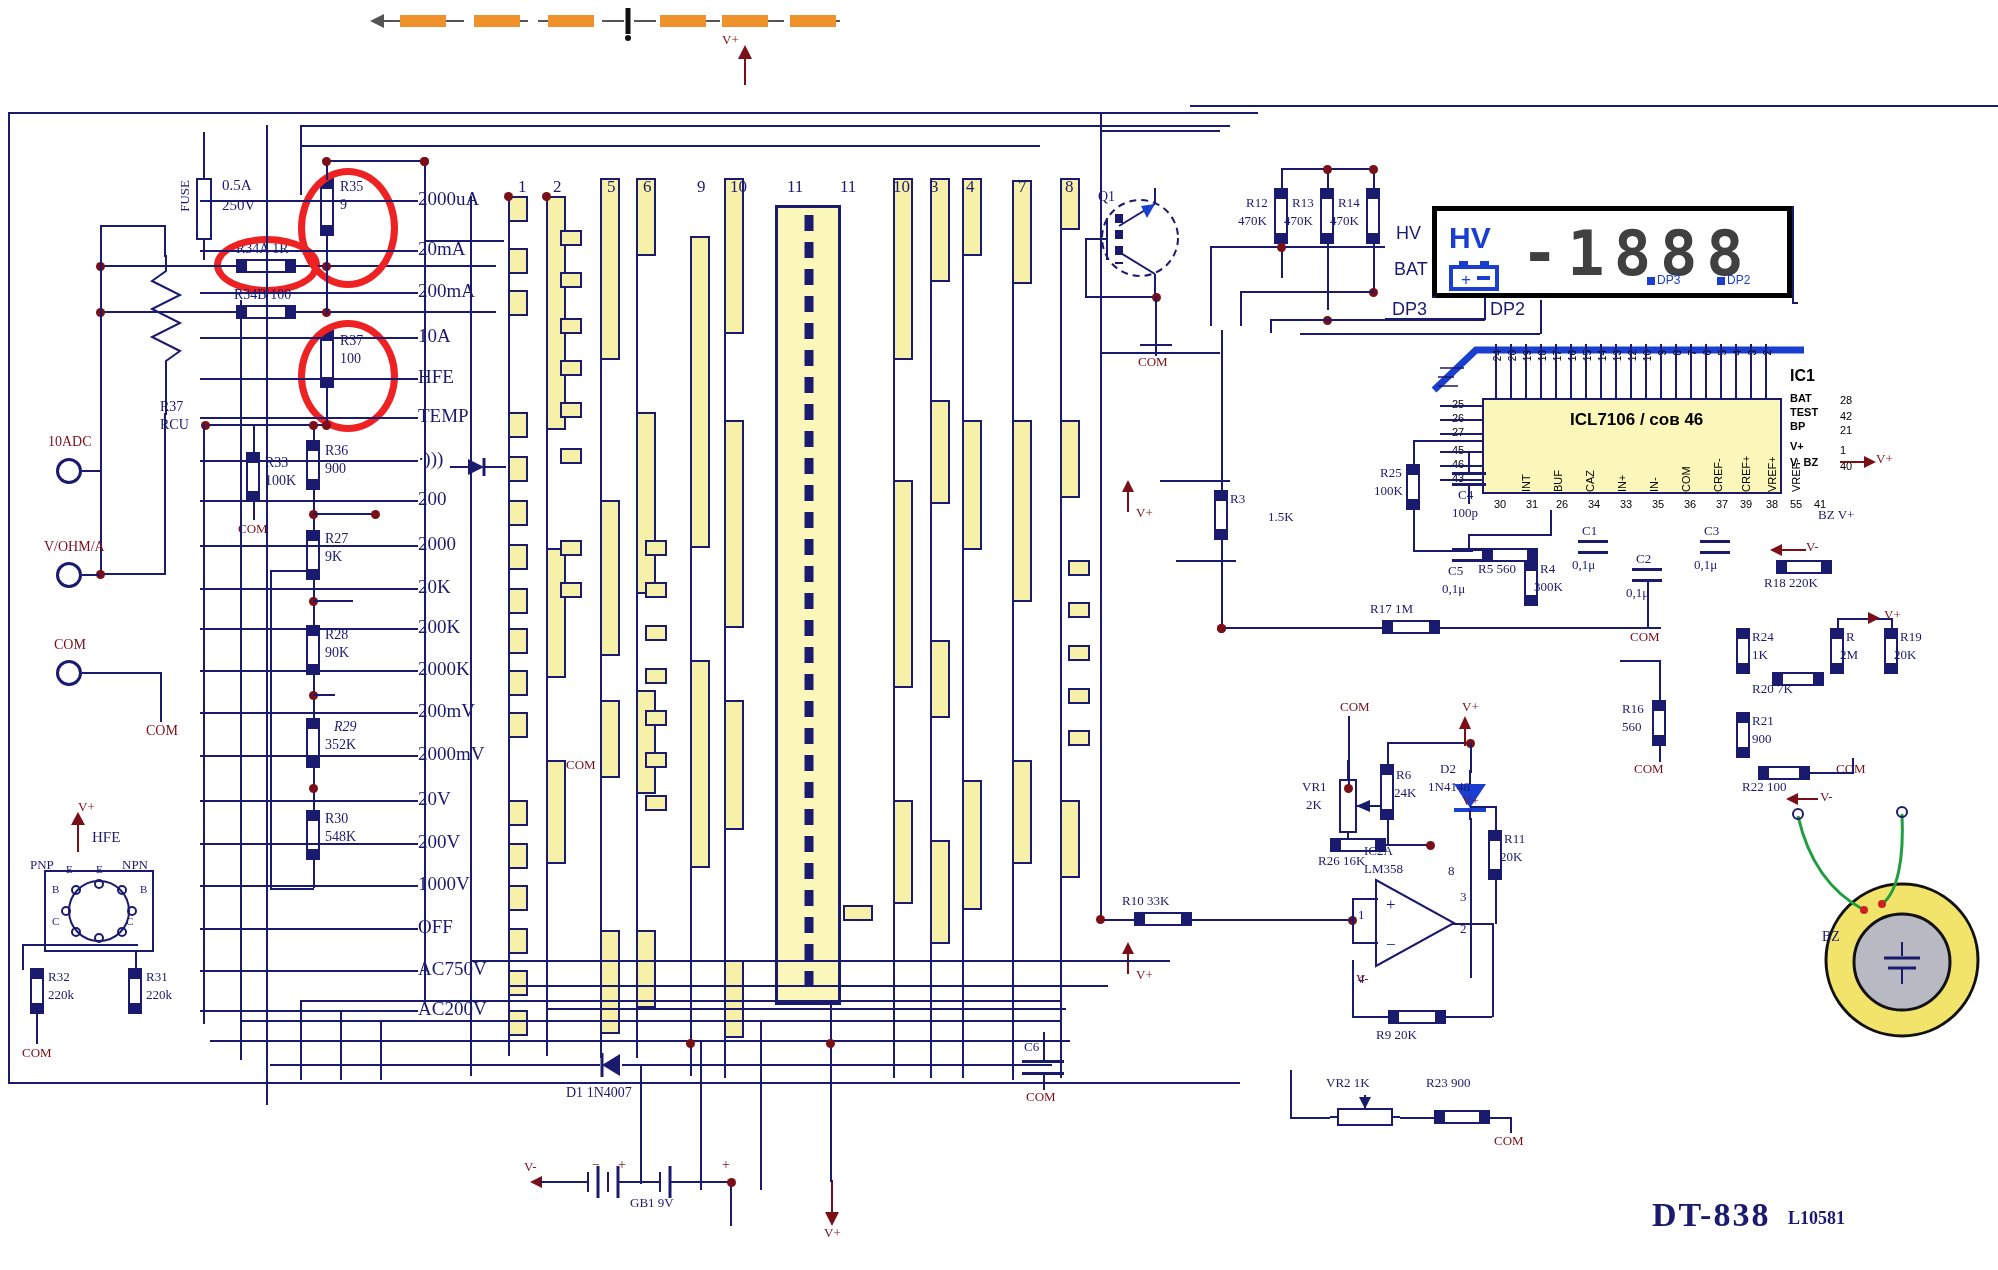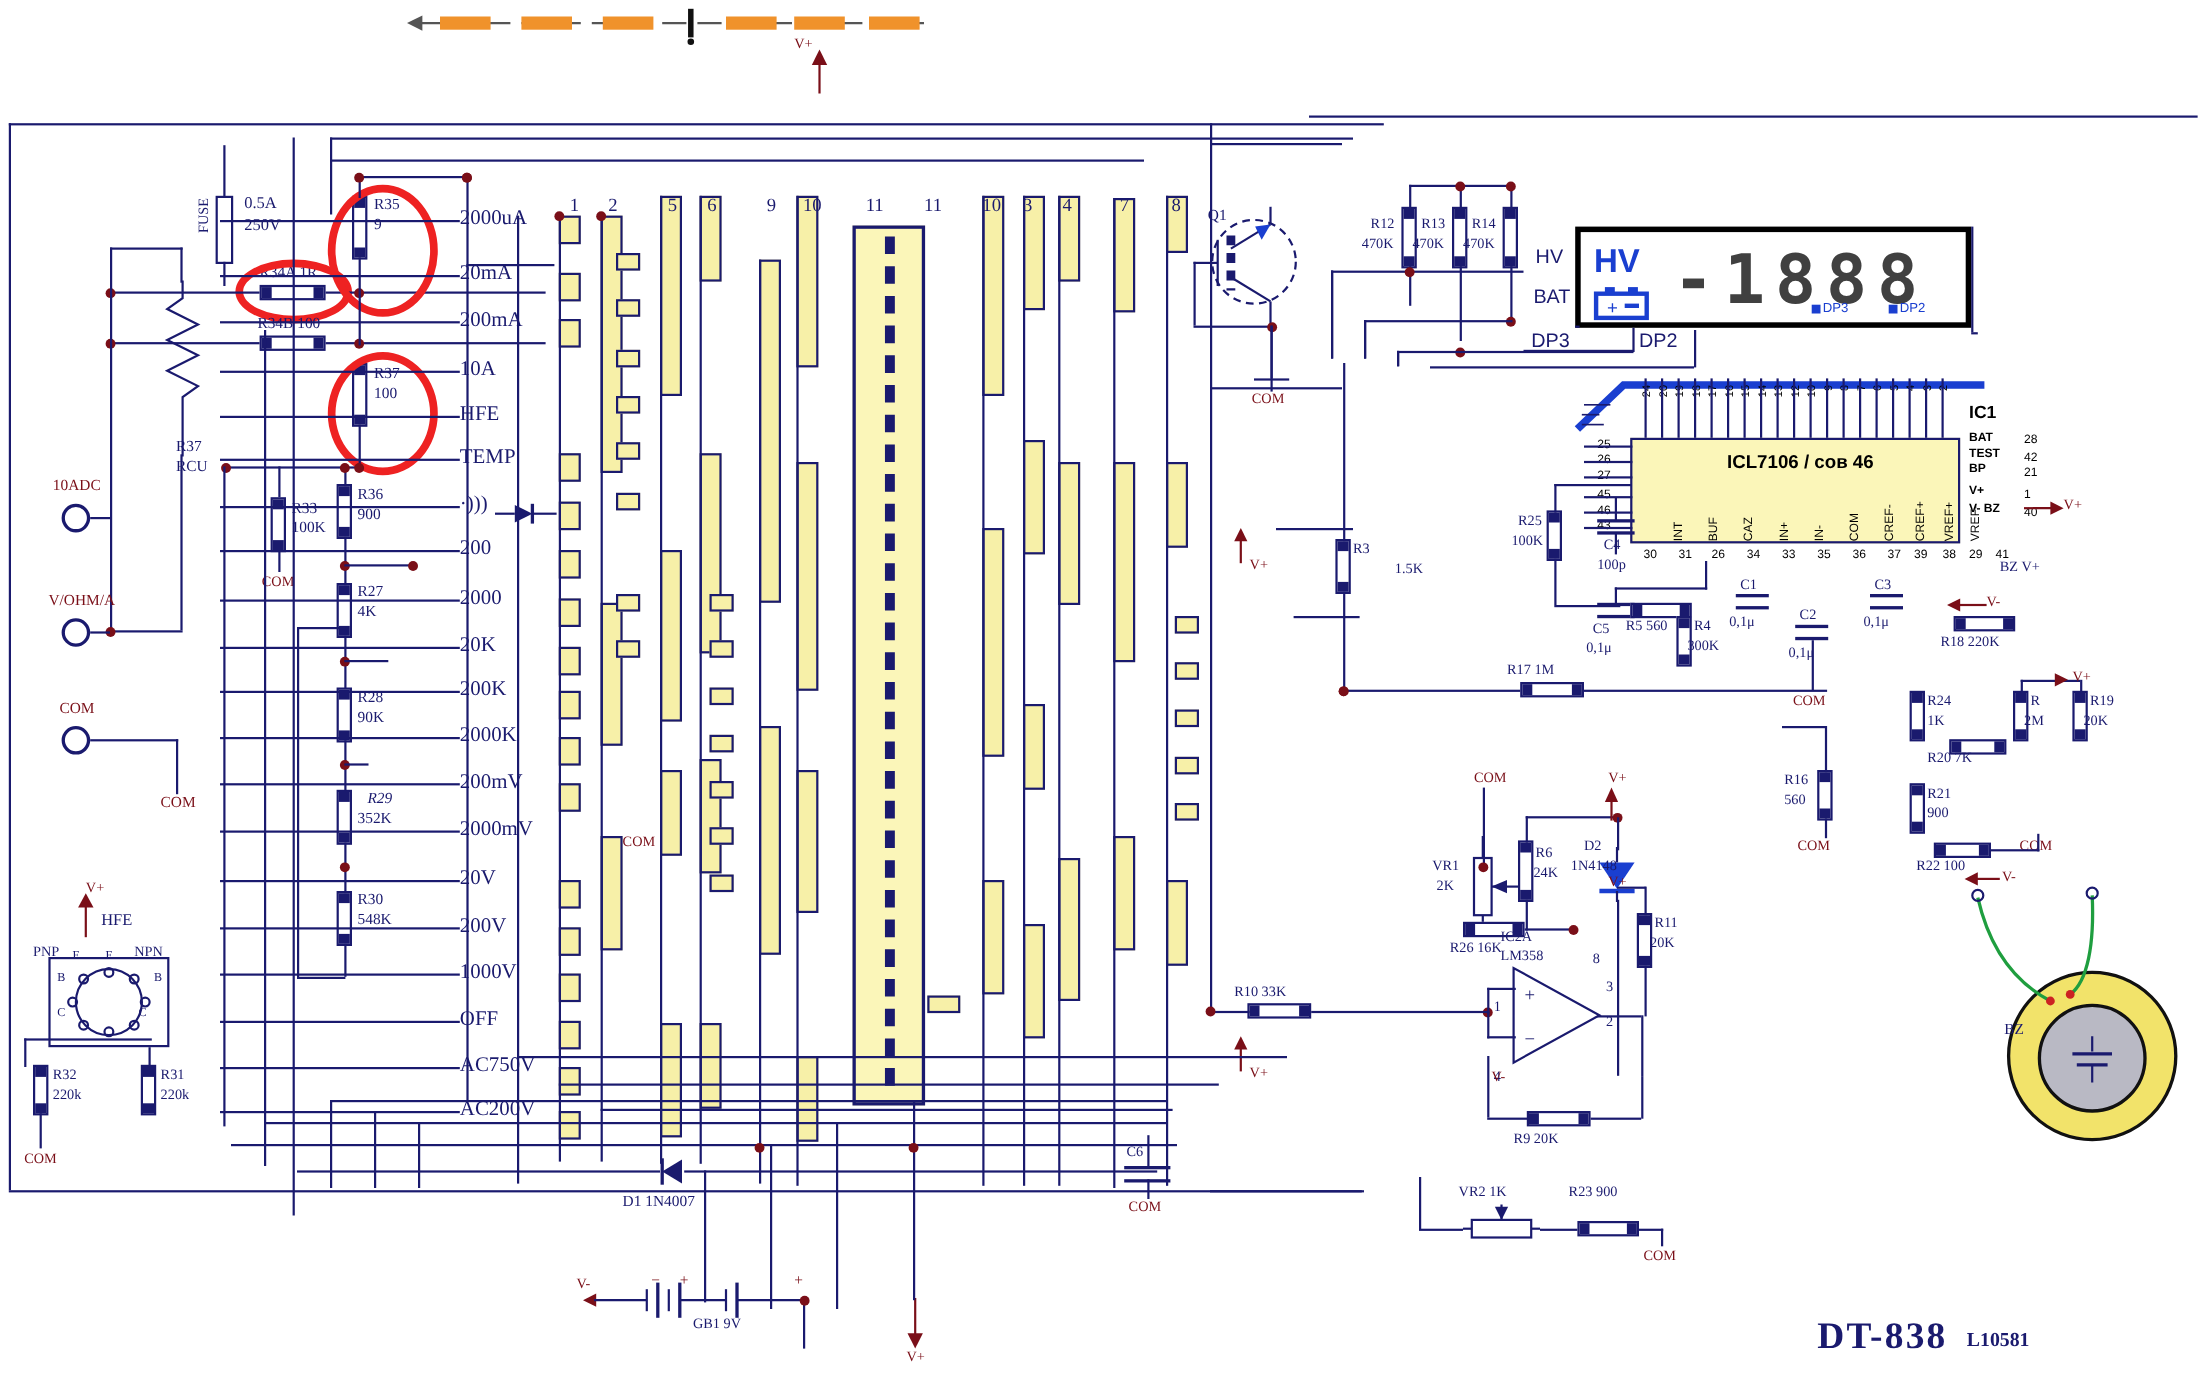--- a/index.html
+++ b/index.html
@@ -151,21 +151,21 @@
   <div class="lbl dk" style="left:238px;top:522px;font-size:13px;">COM</div>
 
   <div class="resv" style="left:306px;top:440px;height:50px;"></div>
   <div class="lbl" style="left:325px;top:444px;font-size:14px;">R36</div>
   <div class="lbl" style="left:325px;top:462px;font-size:14px;">900</div>
   <div class="wire wv" style="left:313px;top:424px;height:18px;"></div>
   <div class="dot" style="left:313px;top:425px;"></div>
 
   <div class="resv" style="left:306px;top:530px;height:50px;"></div>
   <div class="lbl" style="left:325px;top:532px;font-size:14px;">R27</div>
-  <div class="lbl" style="left:325px;top:550px;font-size:14px;">4K</div>
+  <div class="lbl" style="left:325px;top:550px;font-size:14px;">9K</div>
   <div class="wire wv" style="left:313px;top:488px;height:44px;"></div>
   <div class="dot" style="left:313px;top:514px;"></div>
   <div class="wire wh" style="left:313px;top:513px;width:62px;"></div>
   <div class="dot" style="left:375px;top:514px;"></div>
 
   <div class="resv" style="left:306px;top:625px;height:50px;"></div>
   <div class="lbl" style="left:325px;top:628px;font-size:14px;">R28</div>
   <div class="lbl" style="left:325px;top:646px;font-size:14px;">90K</div>
   <div class="wire wv" style="left:313px;top:578px;height:48px;"></div>
   <div class="dot" style="left:313px;top:601px;"></div>
@@ -581,21 +581,21 @@
       <div class="pinnum" style="left: 1494px; top: 498px;">30</div>
       <div class="pinnum" style="left: 1526px; top: 498px;">31</div>
       <div class="pinnum" style="left: 1556px; top: 498px;">26</div>
       <div class="pinnum" style="left: 1588px; top: 498px;">34</div>
       <div class="pinnum" style="left: 1620px; top: 498px;">33</div>
       <div class="pinnum" style="left: 1652px; top: 498px;">35</div>
       <div class="pinnum" style="left: 1684px; top: 498px;">36</div>
       <div class="pinnum" style="left: 1716px; top: 498px;">37</div>
       <div class="pinnum" style="left: 1740px; top: 498px;">39</div>
       <div class="pinnum" style="left: 1766px; top: 498px;">38</div>
-      <div class="pinnum" style="left: 1790px; top: 498px;">29</div>
+      <div class="pinnum" style="left: 1790px; top: 498px;">55</div>
       <div class="pinnum" style="left: 1814px; top: 498px;">41</div>
     </div>
 
   <div class="resv" style="left:1406px;top:464px;height:46px;"></div>
   <div class="lbl" style="left:1380px;top:466px;font-size:13px;">R25</div>
   <div class="lbl" style="left:1374px;top:484px;font-size:13px;">100K</div>
   <div class="wire wv" style="left:1413px;top:440px;height:26px;"></div>
   <div class="wire wh" style="left:1413px;top:440px;width:70px;"></div>
   <div class="wire wv" style="left:1413px;top:508px;height:42px;"></div>
   <div class="wire wh" style="left:1413px;top:550px;width:60px;"></div>

